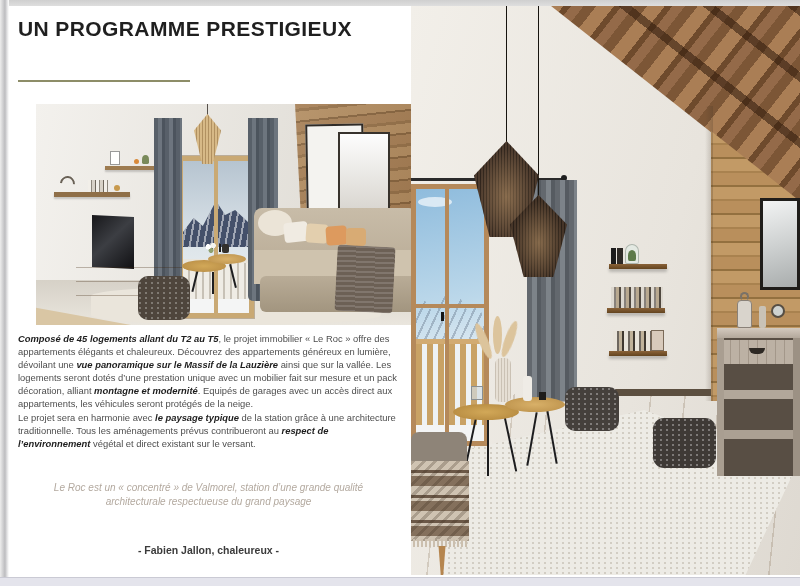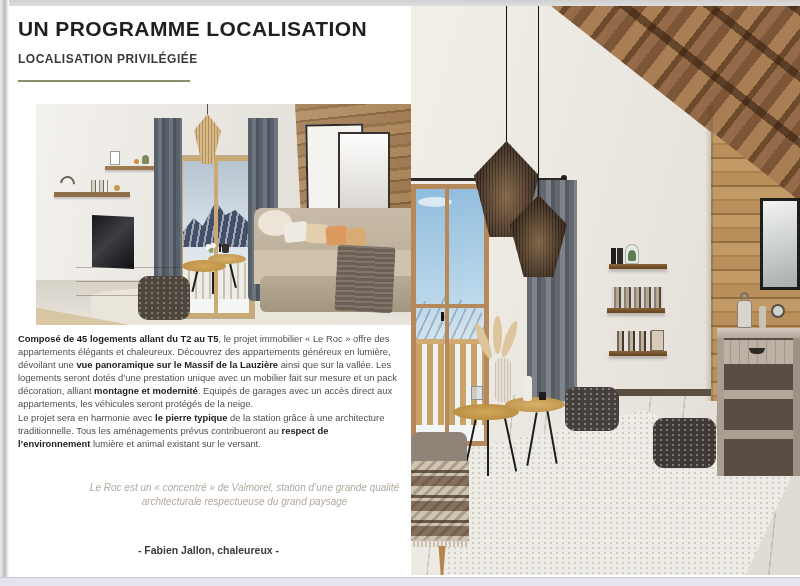--- a/index.html
+++ b/index.html
@@ -16,24 +16,24 @@
 
   
   .left-col { position:absolute; left:18px; top:0; width:381px; height:577px; }
   .title { position:absolute; left:0; top:17px; font-size:21px; font-weight:700;
     letter-spacing:.4px; color:#1f1f1f; white-space:nowrap; }
   .subtitle { position:absolute; left:0; top:52px; font-size:12px; font-weight:700;
     letter-spacing:.5px; color:#3a3a3a; white-space:nowrap; }
   .divider { position:absolute; left:0; top:80px; width:172px; height:2px; background:#8d8d68; }
   .body-p { position:absolute; left:0; width:381px; font-size:9.4px; line-height:12.9px;
     color:#4e4e4e; text-align:left; }
-  .body-p b { color:#1d1d1d; }
+  .body-p b { color:#1d1d1d;font-style:italic; }
   .p1 { top:333px; } .p2 { top:412px; }
   .quote { position:absolute; left:6px; width:369px; font-size:10px; line-height:13.5px;
-    font-style:italic; color:#b3a99f; text-align:center;margin-left:36px; }
+    font-style:italic; color:#b3a99f; text-align:center; }
   .q1 { top:481px; } .q2 { top:517px; }
   .attribution { position:absolute; left:6px; top:544px; width:369px; font-size:10.5px;
     font-weight:700; color:#3b3b3b; text-align:center; }
 
   
   .photo { position:absolute; overflow:hidden; }
   .photo * { position:absolute; }
   .photo-left { left:18px; top:104px; width:381px; height:221px; }
   .photo-right { left:411px; top:6px; width:389px; height:569px; }
 
@@ -224,22 +224,21 @@
     clip-path:polygon(15% 0,85% 0,62% 100%,38% 100%); }
 </style>
 </head>
 <body>
 
 <div class="page">
   <div class="strip-top"></div>
   <div class="strip-left"></div>
 
   <section class="left-col">
-    <h1 class="title">UN PROGRAMME LOCALISATION</h1>
-    <h2 class="subtitle">LOCALISATION PRIVILÉGIÉE</h2>
+    <h1 class="title">UN PROGRAMME PRESTIGIEUX</h1>
     <div class="divider"></div>
 
     <div class="photo photo-left" aria-label="Salon d’appartement avec vue panoramique sur la montagne">
       <div class="lp-wall"></div>
       <div class="lp-woodwall"></div>
       <div class="lp-floor"></div>
       <div class="lp-rug"></div>
       <div class="lp-floor-wood"></div>
       <div class="lp-frame1"></div>
       <div class="lp-frame2"></div>
@@ -280,21 +279,21 @@
       <div class="lp-leg" style="left:176px;top:168px;height:22px;"></div>
       <div class="lp-leg" style="left:196px;top:160px;height:24px;transform:rotate(-14deg);"></div>
       <div class="lp-table1"></div>
       <div class="lp-table2"></div>
       <div class="lp-vaseflowers"></div>
       <div class="lp-vase"></div>
       <div class="lp-pouf"></div>
     </div>
 
     <p class="body-p p1"><b>Composé de 45 logements allant du T2 au T5</b><span>, le projet immobilier « Le Roc » offre des appartements élégants et chaleureux. Découvrez des appartements généreux en lumière, dévoilant une </span><b>vue panoramique sur le Massif de la Lauzière</b><span> ainsi que sur la vallée. Les logements seront dotés d’une prestation unique avec un mobilier fait sur mesure et un pack décoration, alliant </span><b>montagne et modernité</b><span>. Equipés de garages avec un accès direct aux appartements, les véhicules seront protégés de la neige.</span></p>
-    <p class="body-p p2"><span>Le projet sera en harmonie avec </span><b>le pierre typique</b><span> de la station grâce à une architecture traditionnelle. Tous les aménagements prévus contribueront au </span><b>respect de l’environnement</b><span> lumière et animal existant sur le versant.</span></p>
+    <p class="body-p p2"><span>Le projet sera en harmonie avec </span><b>le paysage typique</b><span> de la station grâce à une architecture traditionnelle. Tous les aménagements prévus contribueront au </span><b>respect de l’environnement</b><span> végétal et direct existant sur le versant.</span></p>
     <p class="quote q1">Le Roc est un « concentré » de Valmorel, station d’une grande qualité architecturale respectueuse du grand paysage</p>
     <p class="attribution">- Fabien Jallon, chaleureux -</p>
   </section>
 
   <div class="photo photo-right" aria-label="Séjour de chalet avec plafond cathédrale en bois et suspensions tressées">
     <div class="rp-wall"></div>
     <div class="rp-ceiling"></div>
     <div class="rp-beams"></div>
     <div class="rp-woodwall"></div>
     <div class="rp-corner-shade"></div>

